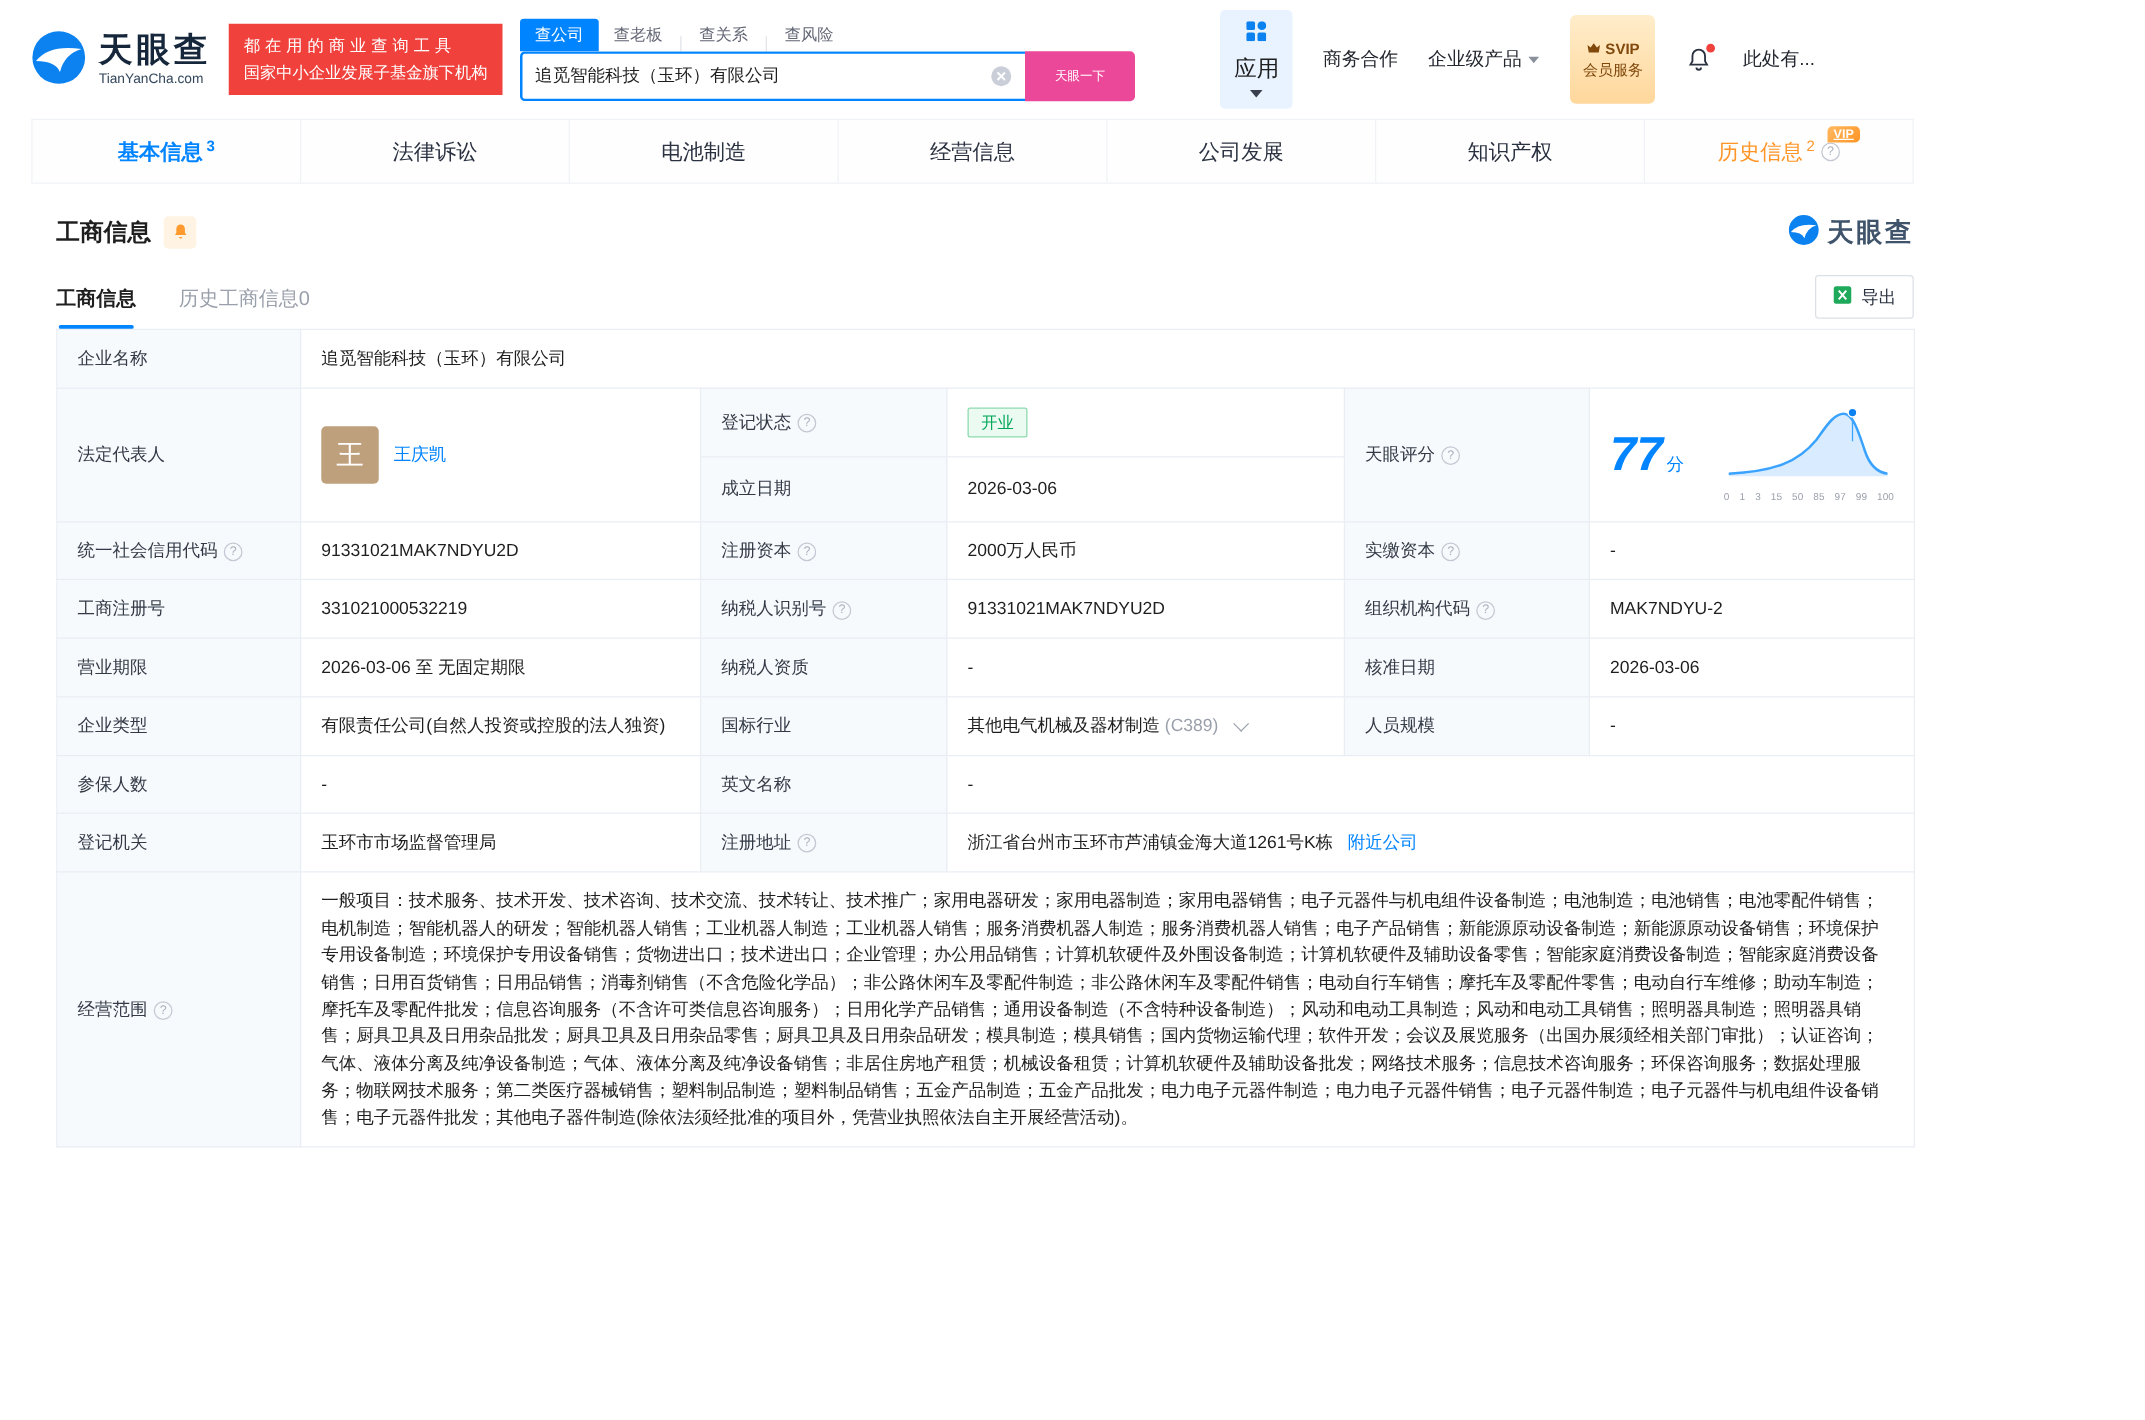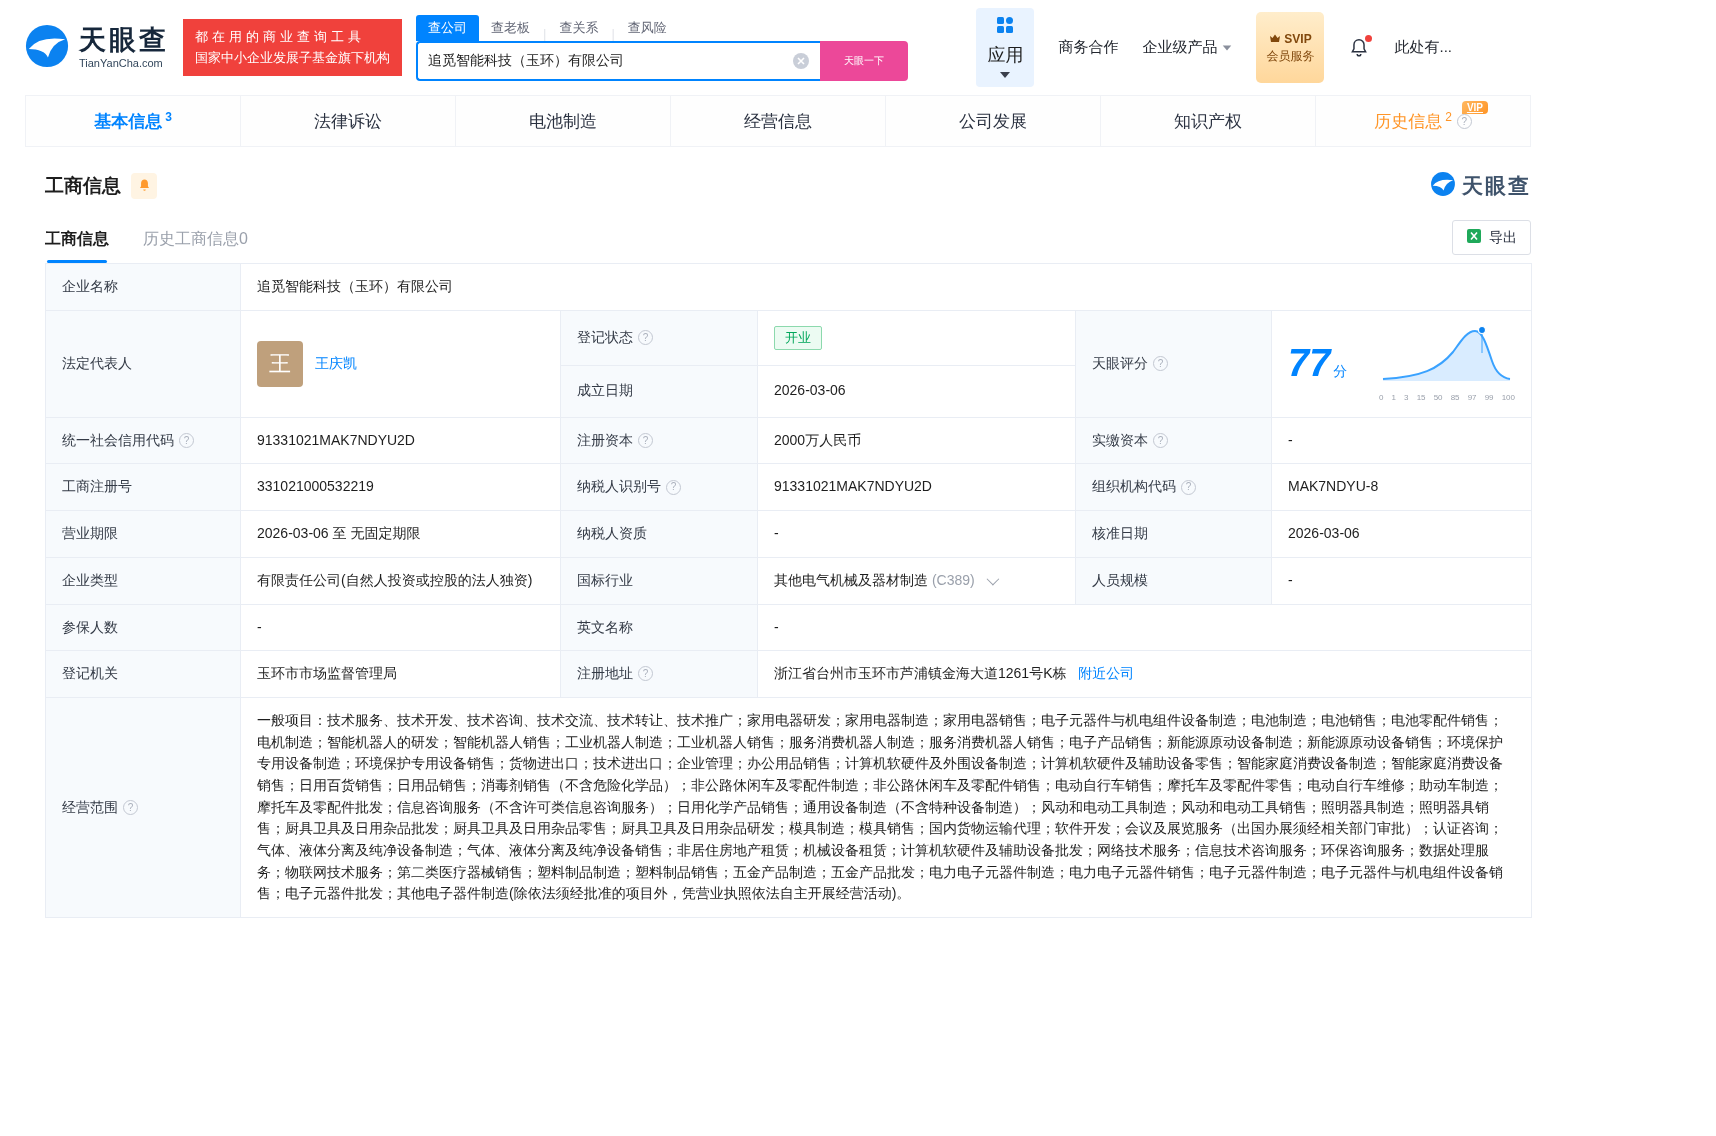--- a/index.html
+++ b/index.html
@@ -319,21 +319,21 @@
       <tr>
         <td class="lbl">工商注册号</td>
         <td>331021000532219</td>
         <td class="lbl">
           <span>纳税人识别号</span><span class="help">?</span>
         </td>
         <td>91331021MAK7NDYU2D</td>
         <td class="lbl">
           <span>组织机构代码</span><span class="help">?</span>
         </td>
-        <td>MAK7NDYU-8</td>
+        <td>MAK7NDYU-2</td>
       </tr>
 
       <tr>
         <td class="lbl">营业期限</td>
         <td>2026-03-06 至 无固定期限</td>
         <td class="lbl">纳税人资质</td>
         <td>-</td>
         <td class="lbl">核准日期</td>
         <td>2026-03-06</td>
       </tr>

